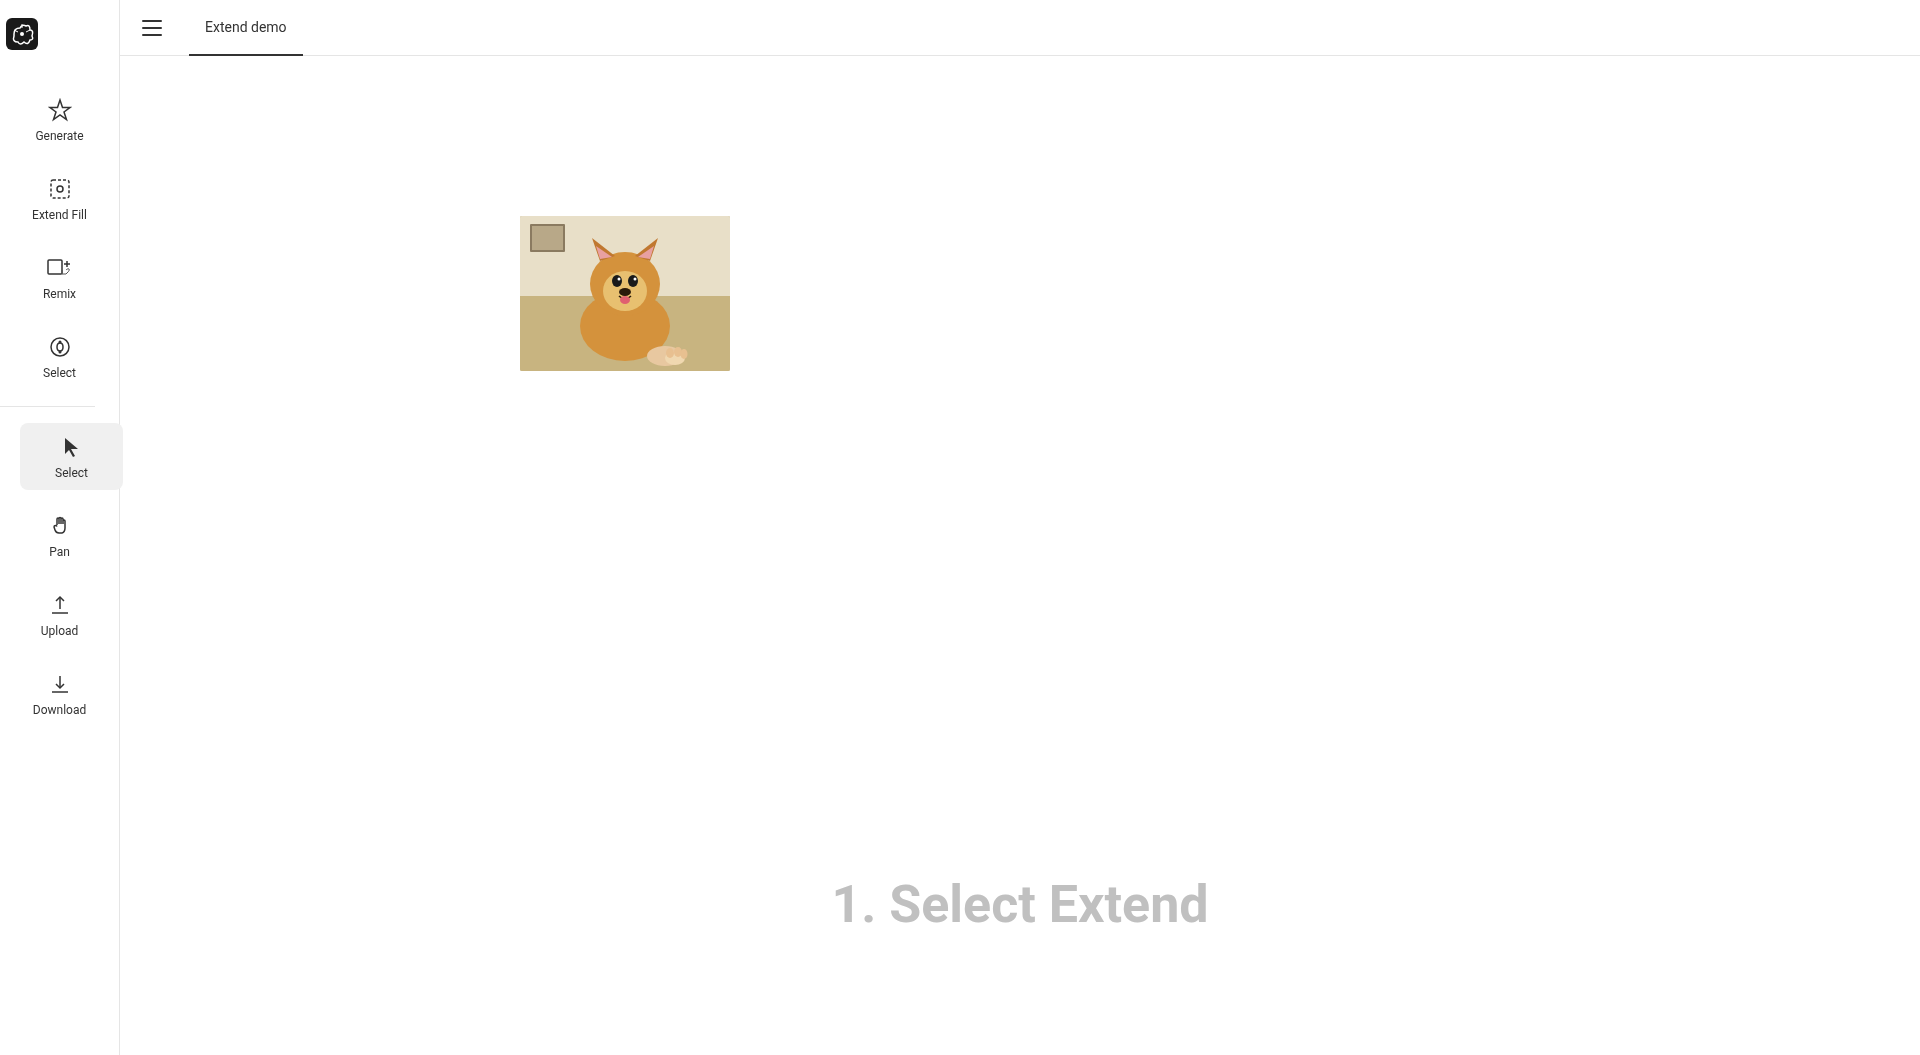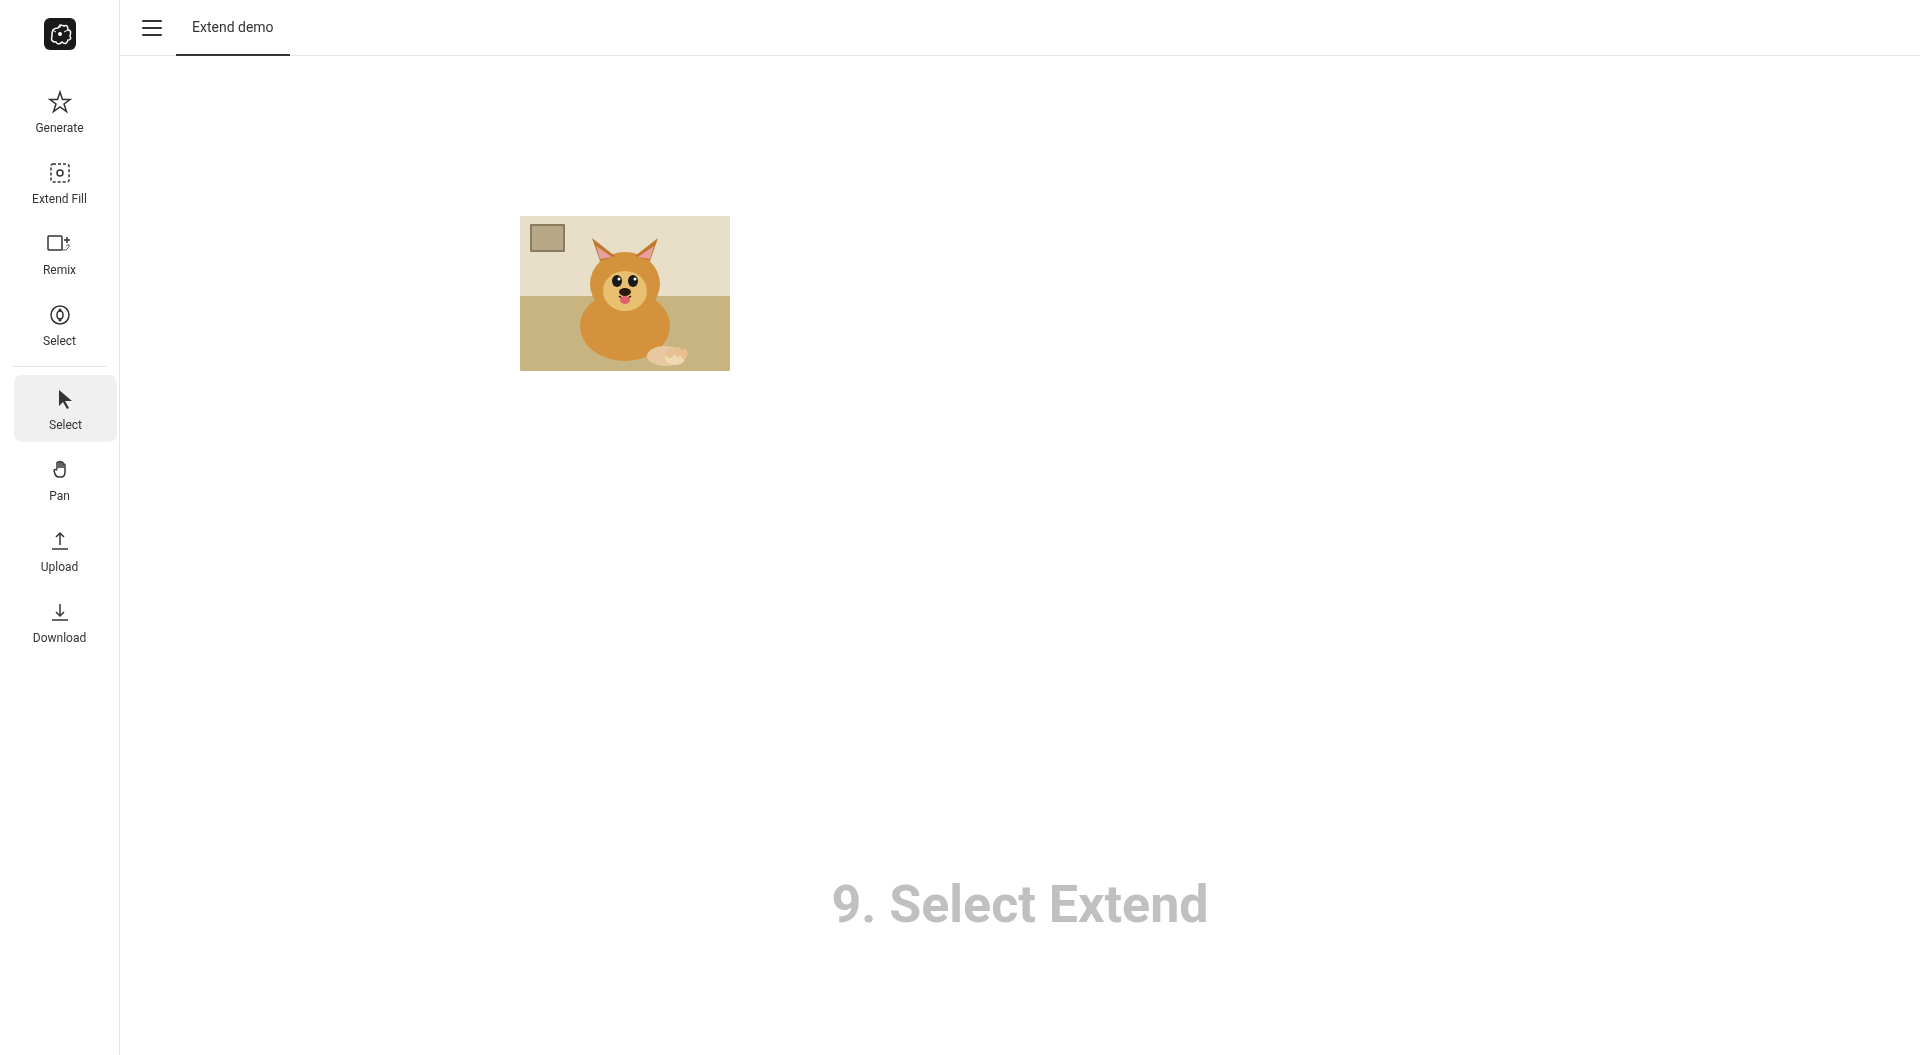--- a/index.html
+++ b/index.html
@@ -19,23 +19,23 @@
 
     
     .sidebar {
       width: 120px;
       min-width: 120px;
       height: 100%;
       background: #ffffff;
       border-right: 1px solid #e5e5e5;
       display: flex;
       flex-direction: column;
-      align-items: center;
+      align-items: flex-start;
       padding-top: 12px;
-      gap: 0;
+      gap: 8px;
       z-index: 10;
     }
 
     .logo {
       width: 44px;
       height: 44px;
       display: flex;
       align-items: center;
       justify-content: center;
       margin-bottom: 20px;
@@ -96,21 +96,21 @@
       position: relative;
     }
 
     .tab-bar {
       height: 56px;
       background: #ffffff;
       border-bottom: 1px solid #e5e5e5;
       display: flex;
       align-items: center;
       padding: 0 16px;
-      gap: 8px;
+      gap: 21px;
     }
 
     .tab-menu-btn {
       width: 32px;
       height: 32px;
       display: flex;
       flex-direction: column;
       align-items: center;
       justify-content: center;
       gap: 5px;
@@ -334,16 +334,16 @@
 
         <ellipse cx="145" cy="140" rx="18" ry="10" fill="#e8c8a0"></ellipse>
         <ellipse cx="155" cy="142" rx="10" ry="7" fill="#f0d8b0"></ellipse>
 
         <ellipse cx="150" cy="137" rx="4" ry="5" fill="#e8c090"></ellipse>
         <ellipse cx="158" cy="136" rx="4" ry="5" fill="#e8c090"></ellipse>
         <ellipse cx="164" cy="138" rx="3.5" ry="5" fill="#e8c090"></ellipse>
       </svg>
     </div>
 
-    <div class="instruction-text">9. Select Extend</div>
+    <div class="instruction-text">1. Select Extend</div>
 
   </div>
 </div>
 
 </body></html>

